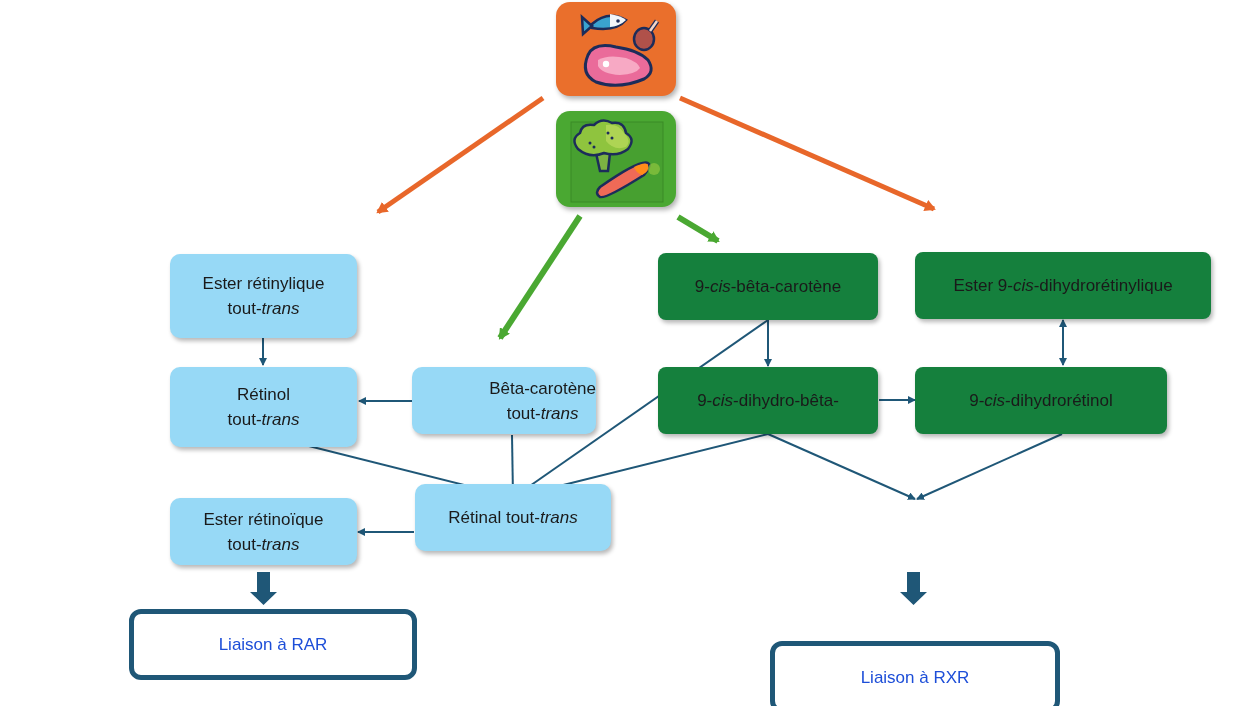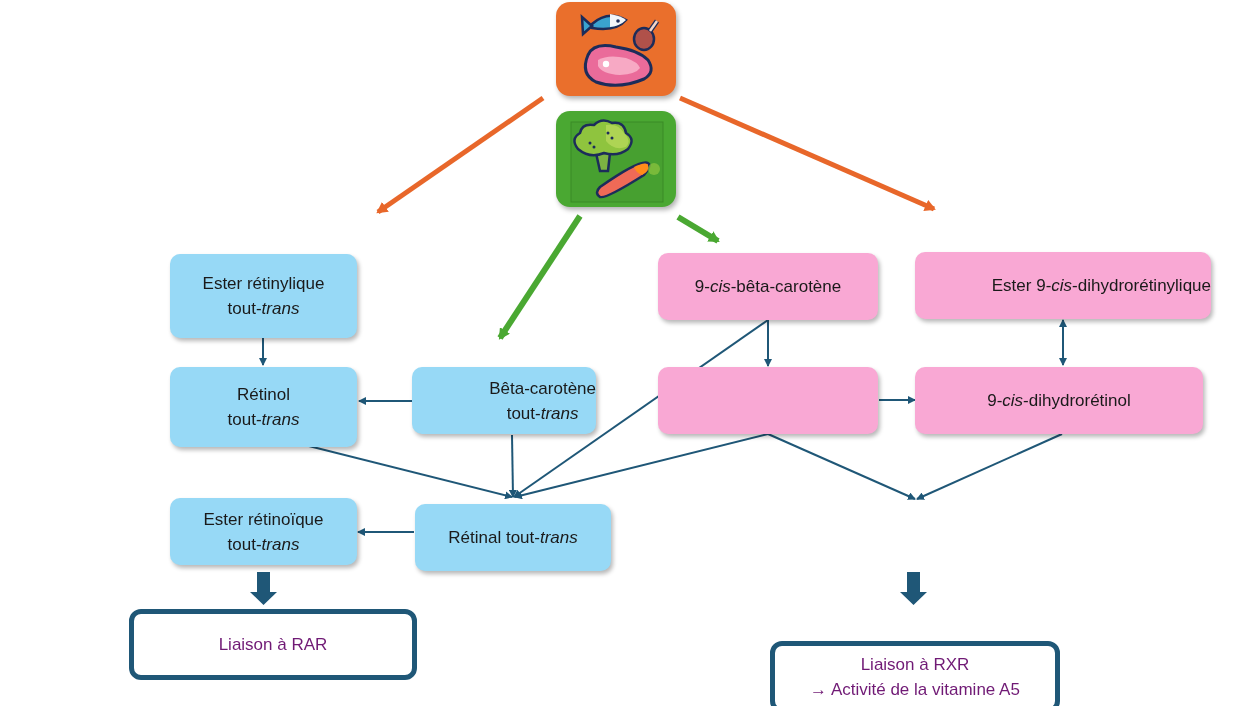--- a/index.html
+++ b/index.html
@@ -4,27 +4,27 @@
 <style>
   html, body { margin:0; padding:0; background:#ffffff; }
   body { width:1241px; height:706px; position:relative; overflow:hidden;
          font-family:"Liberation Sans", "DejaVu Sans", sans-serif; }
   #diagram { position:absolute; left:0; top:0; width:1241px; height:706px; }
   .node { position:absolute; box-sizing:border-box; border-radius:10px;
           display:flex; align-items:center; justify-content:center; text-align:center;
           font-size:17px; line-height:25px; color:#1a1a1a;
           box-shadow:2px 3px 4px rgba(0,0,0,0.28); }
   .node.dark { background:#97d9f6; }
-  .node.light { background:#f9a8d4; }
+  .node.light { background:#15803d;border-radius:8px; }
   .node .lbl { display:block; }
   .node i { font-style:italic; }
   .result { position:absolute; box-sizing:border-box; background:#ffffff;
             border:5px solid #1f5777; border-radius:12px;
             display:flex; flex-direction:column; align-items:center; justify-content:center;
-            font-size:17px; line-height:25px; color:#701a75; text-align:center; }
+            font-size:17px; line-height:25px; color:#1d4ed8; text-align:center; }
   .food { position:absolute; border-radius:14px; box-shadow:2px 3px 5px rgba(0,0,0,0.3); }
   .food.animal { background:#ea6f2c; }
   .food.plant { background:#4aa832; }
 </style>
 </head>
 <body>
 
 <div id="diagram">
 
   <svg width="1241" height="706" style="position:absolute;left:0;top:0;">
@@ -121,45 +121,45 @@
       <span class="lbl"><span>tout-</span><i>trans</i></span>
     </div>
   </div>
 
   <div class="node light" style="left:658px;top:253px;width:220px;height:67px;">
     <span class="lbl"><span>9-</span><i>cis</i><span>-bêta-carotène</span></span>
   </div>
 
   <div class="node light" style="left:658px;top:367px;width:220px;height:67px;">
     <div>
+      <span class="lbl"><span>9-</span><i>cis</i><span>-dihydro-bêta-</span></span>
     </div>
   </div>
 
-  <div class="node light" style="left:915px;top:252px;width:296px;height:67px;justify-content:flex-end;">
+  <div class="node light" style="left:915px;top:252px;width:296px;height:67px;">
     <span class="lbl"><span>Ester 9-</span><i>cis</i><span>-dihydrorétinylique</span></span>
   </div>
 
-  <div class="node light" style="left:915px;top:367px;width:288px;height:67px;">
+  <div class="node light" style="left:915px;top:367px;width:252px;height:67px;">
     <span class="lbl"><span>9-</span><i>cis</i><span>-dihydrorétinol</span></span>
   </div>
 
   <div class="node dark" style="left:170px;top:498px;width:187px;height:67px;">
     <div>
       <span class="lbl">Ester rétinoïque</span>
       <span class="lbl"><span>tout-</span><i>trans</i></span>
     </div>
   </div>
 
-  <div class="node dark" style="left:415px;top:504px;width:196px;height:67px;">
+  <div class="node dark" style="left:415px;top:484px;width:196px;height:67px;">
     <span class="lbl"><span>Rétinal tout-</span><i>trans</i></span>
   </div>
 
 
   <div class="result" style="left:129px;top:609px;width:288px;height:71px;">
     <span>Liaison à RAR</span>
   </div>
 
   <div class="result" style="left:770px;top:611px;width:290px;height:72px;margin-top:30px;">
     <span>Liaison à RXR</span>
-    <span>→ Activité de la vitamine A5</span>
   </div>
 
 </div>
 
 </body></html>

